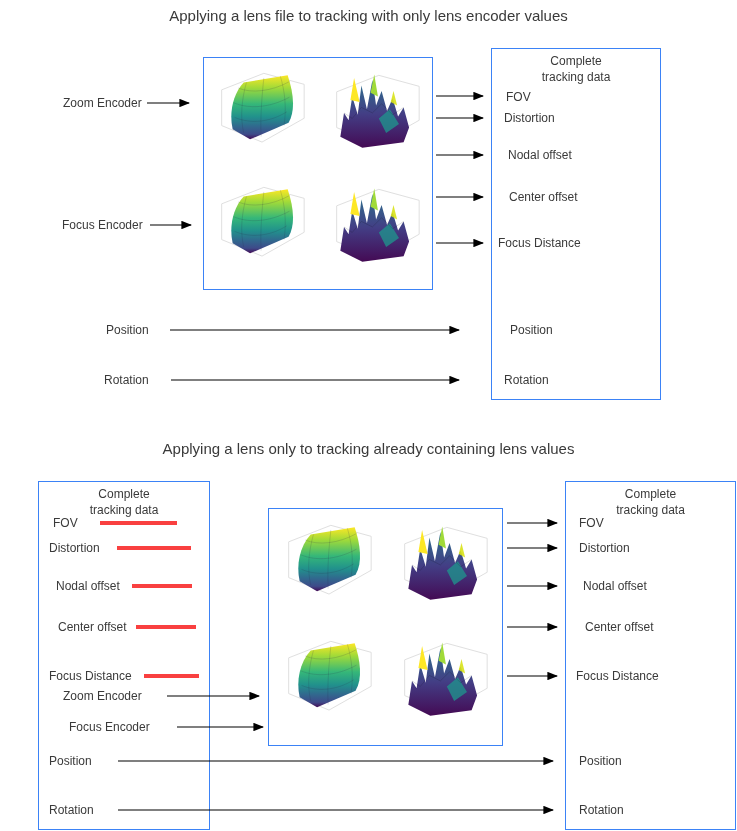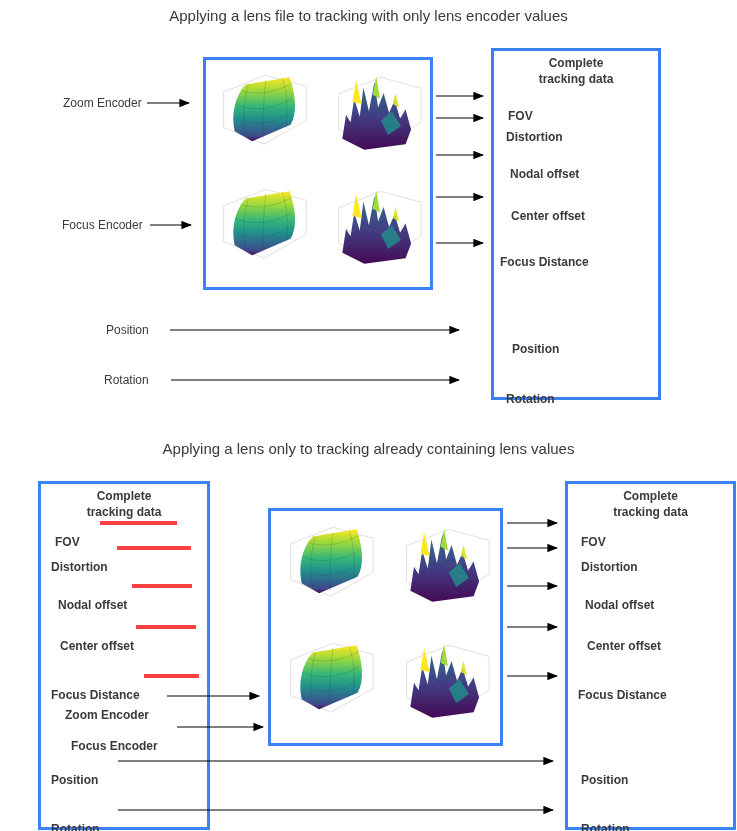--- a/index.html
+++ b/index.html
@@ -1,22 +1,22 @@
 <!DOCTYPE html>
 <html><head>
 <meta charset="utf-8">
 <style>
   html,body{margin:0;padding:0;background:#fff;}
   .canvas{position:relative;width:737px;height:831px;background:#fff;overflow:hidden;
           font-family:"Liberation Sans",sans-serif;color:#3a3a3a;}
   .sec-title{position:absolute;left:0;width:100%;text-align:center;font-size:15px;white-space:nowrap;}
-  .box{position:absolute;border:3px solid #3b82f6;background:#fff;box-sizing:border-box;font-weight:bold;}
+  .box{position:absolute;border:1px solid #3b82f6;background:#fff;box-sizing:border-box;}
   .box-title{position:absolute;top:5px;left:0;width:100%;text-align:center;font-size:12px;line-height:1.3;}
   .box-title span{display:inline-block;width:90px;}
-  .item{position:absolute;font-size:12px;white-space:nowrap;margin-top:17px;}
+  .item{position:absolute;font-size:12px;white-space:nowrap;}
   .flabel{position:absolute;font-size:12px;white-space:nowrap;}
   .overlay{position:absolute;left:0;top:0;width:737px;height:831px;pointer-events:none;z-index:6;}
   .plot{position:absolute;}
   .arrow{stroke:#000;stroke-width:1.2;}
   .strike{stroke:#f94040;stroke-width:4;}
 </style>
 </head>
 <body>
 
 <svg width="0" height="0" style="position:absolute" aria-hidden="true">

